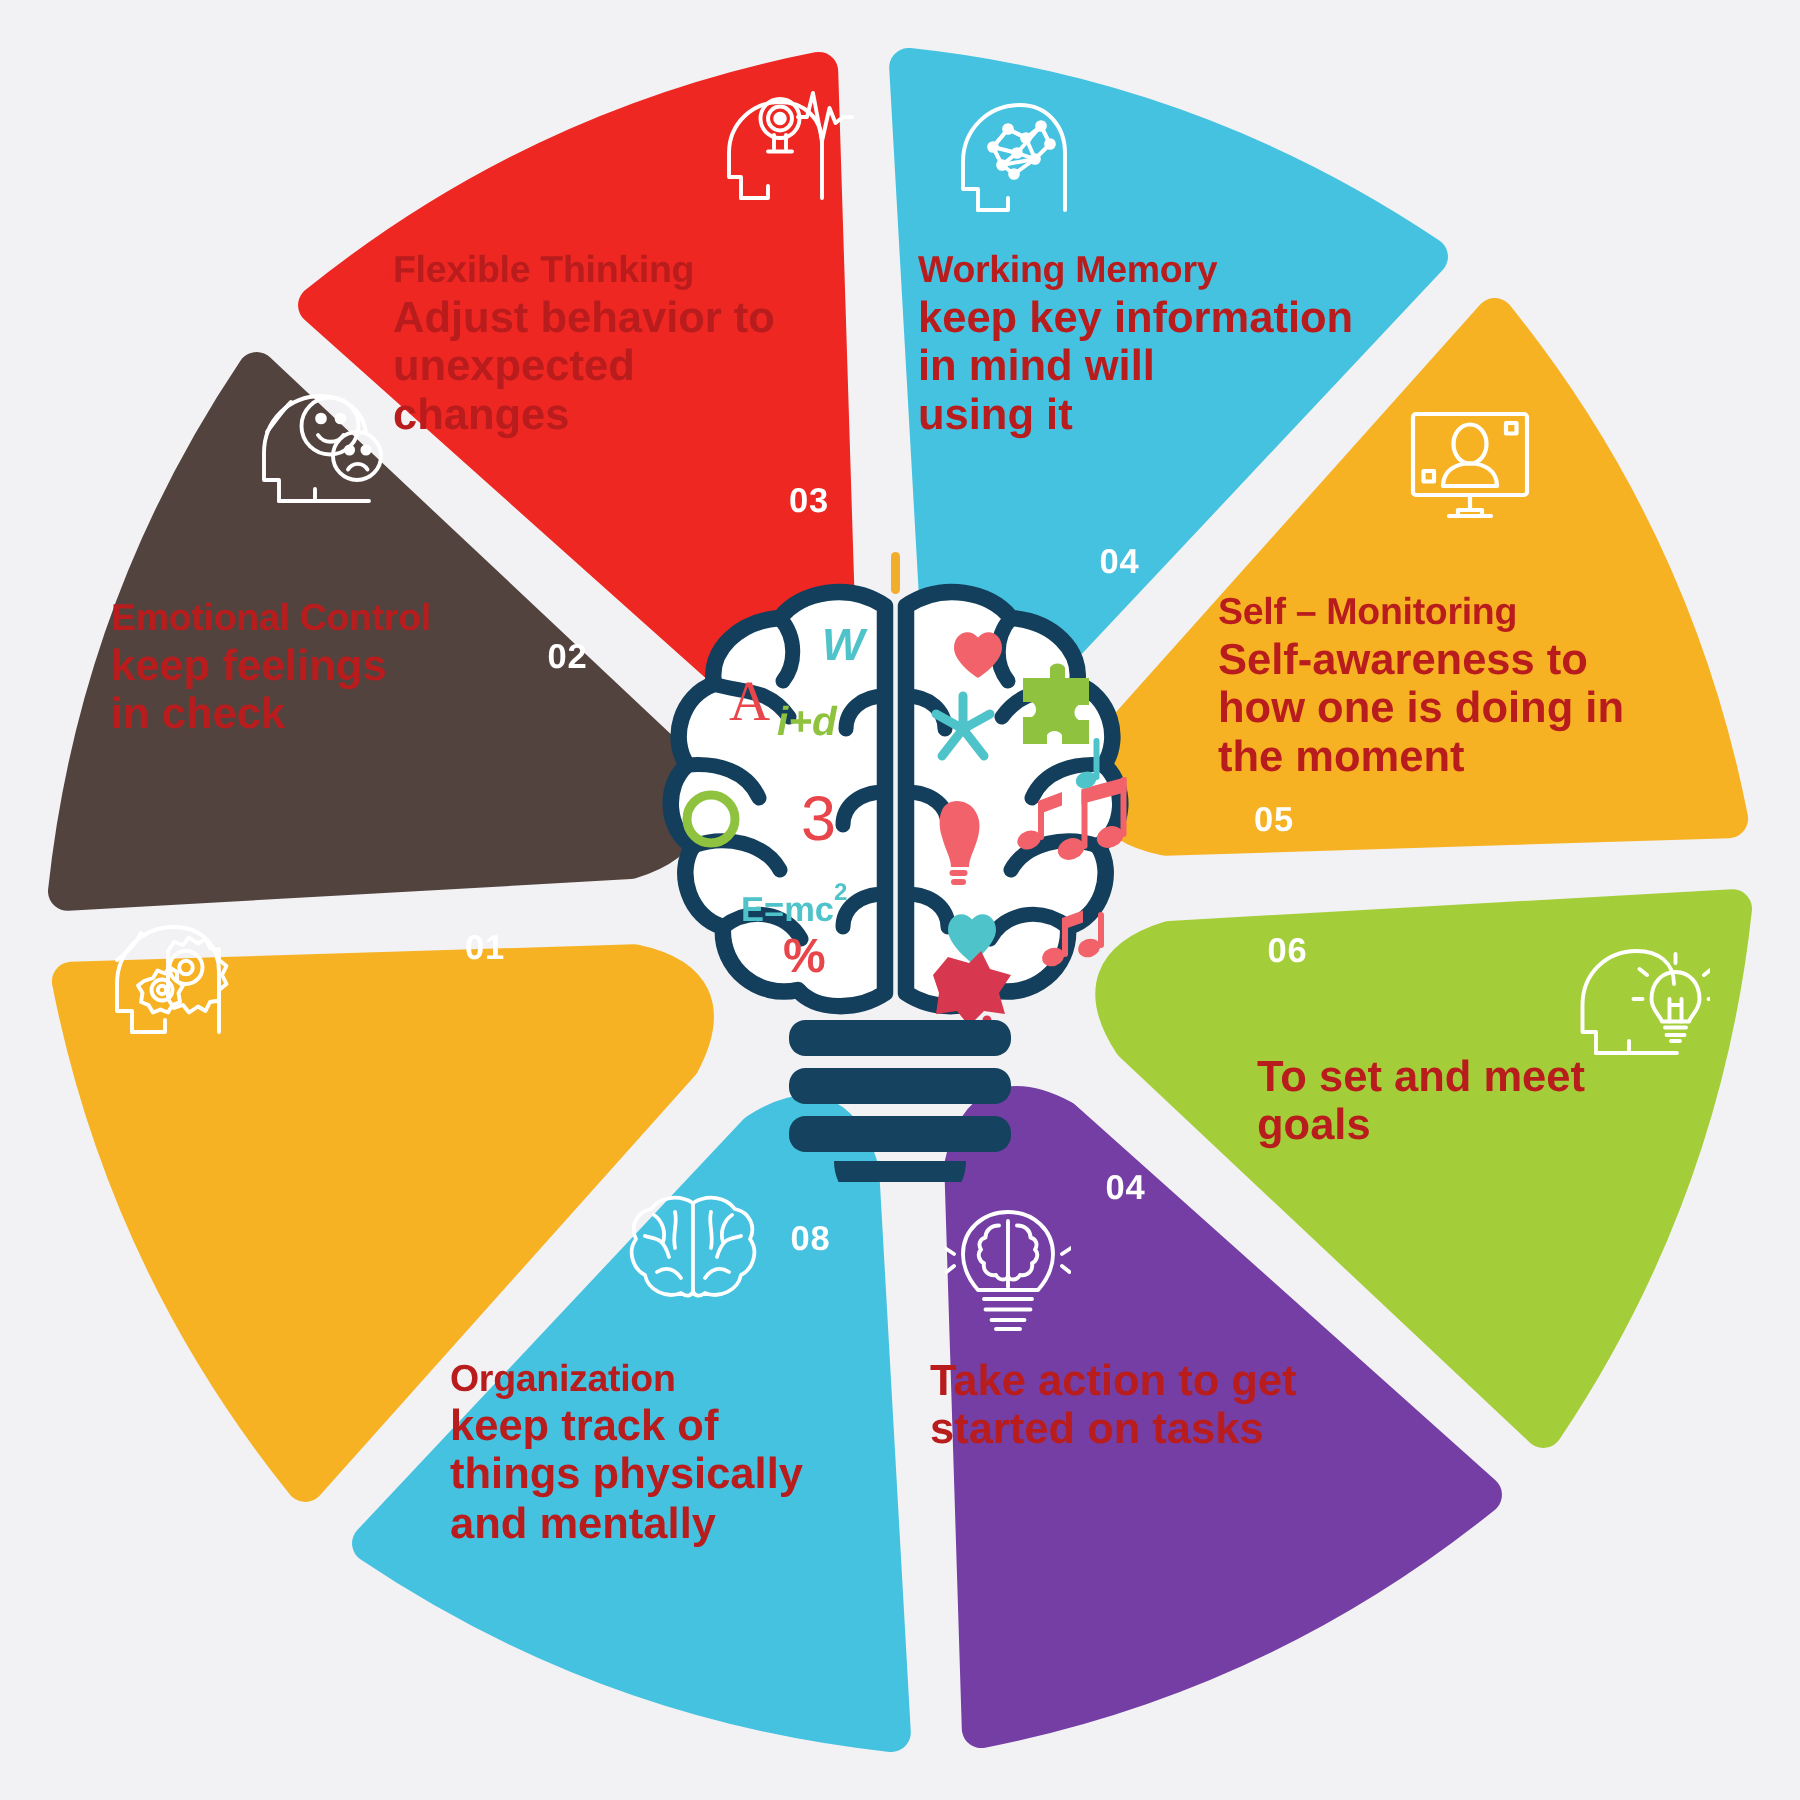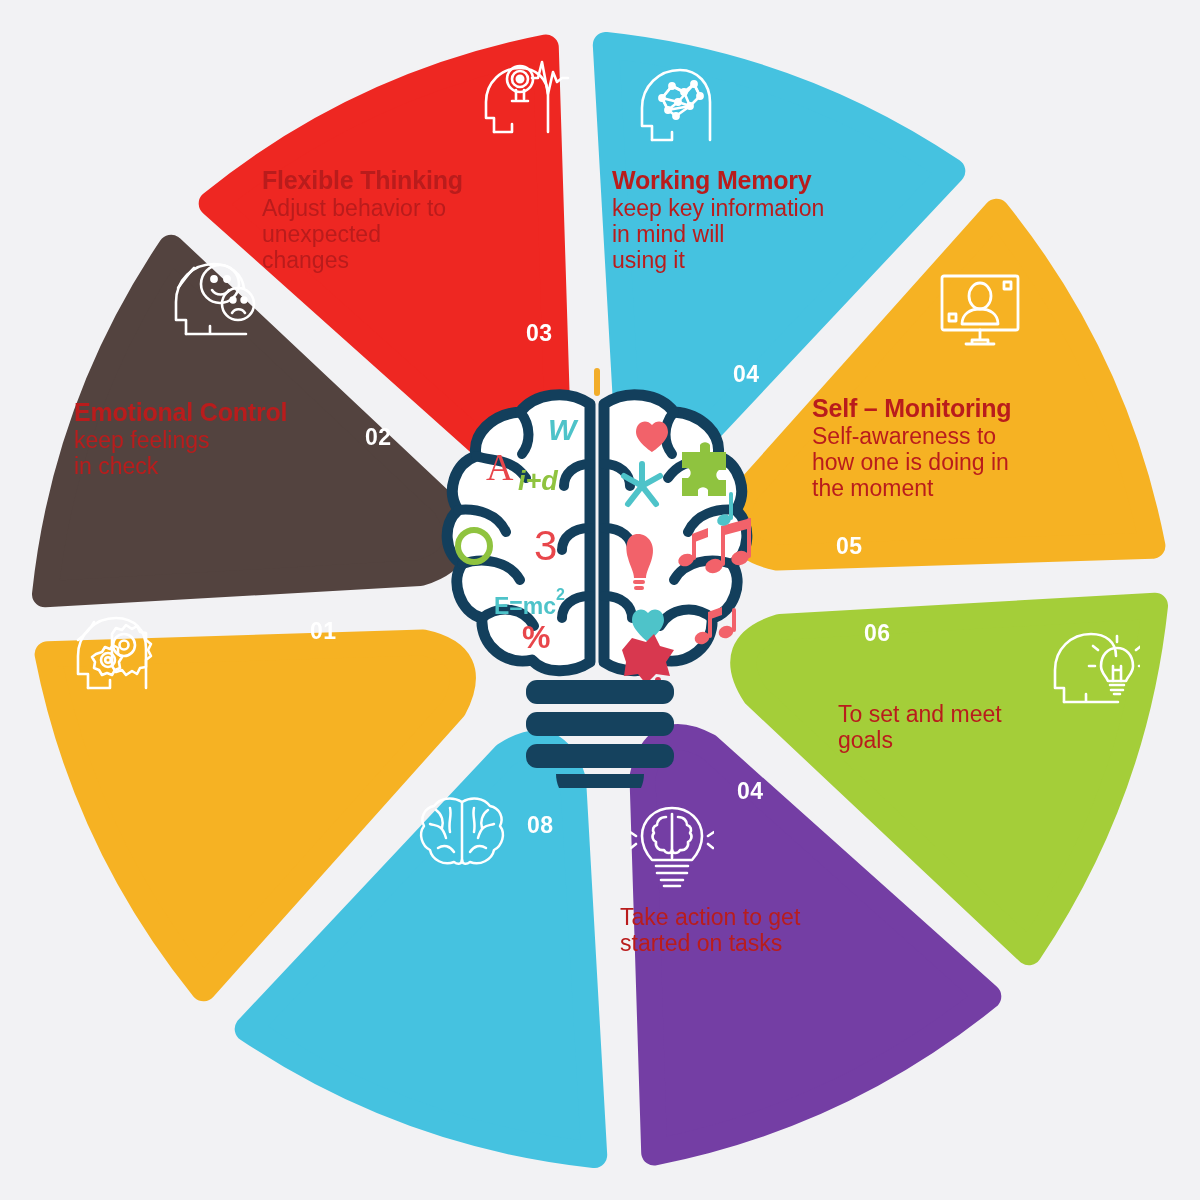--- a/index.html
+++ b/index.html
@@ -21,23 +21,23 @@
     -webkit-font-smoothing:antialiased;
   }
   .seg-title{
     font-weight:bold;
     font-size:25px;
     letter-spacing:-0.2px;
     display:block;
     margin-bottom:2px;
   }
   .seg-desc{
-    font-size:23px;
+    font-size:29px;
     display:block;
-    font-weight:400;
+    font-weight:700;
   }
   .seg-num{
     position:absolute;
     color:#ffffff;
     font-weight:bold;
     font-size:23px;
     letter-spacing:0.5px;
     pointer-events:none;
   }
   .seg-icon{position:absolute;pointer-events:none;}
@@ -344,23 +344,29 @@
     <span class="seg-desc" style="white-space:pre-line;">Self-awareness to
 how one is doing in
 the moment</span>
   </div>
   <div class="seg-num" style="left:836px;top:533px;">05</div>
 
   <div class="seg-label" style="left:838px;top:702px;width:276px;">
     <span class="seg-desc" style="white-space:pre-line;">To set and meet
 goals</span>
   </div>
-  <div class="seg-num" style="left:845px;top:620px;margin-left:19px;">06</div>
+  <div class="seg-num" style="left:845px;top:620px;">06</div>
 
   <div class="seg-label" style="left:620px;top:905px;width:276px;">
     <span class="seg-desc" style="white-space:pre-line;">Take action to get
 started on tasks</span>
   </div>
   <div class="seg-num" style="left:737px;top:778px;">04</div>
 
+  <div class="seg-label" style="left:300px;top:905px;width:280px;">
+    <span class="seg-title">Organization</span>
+    <span class="seg-desc" style="white-space:pre-line;">keep track of
+things physically
+and mentally</span>
+  </div>
   <div class="seg-num" style="left:527px;top:812px;">08</div>
 
 </div>
 
 </body></html>

